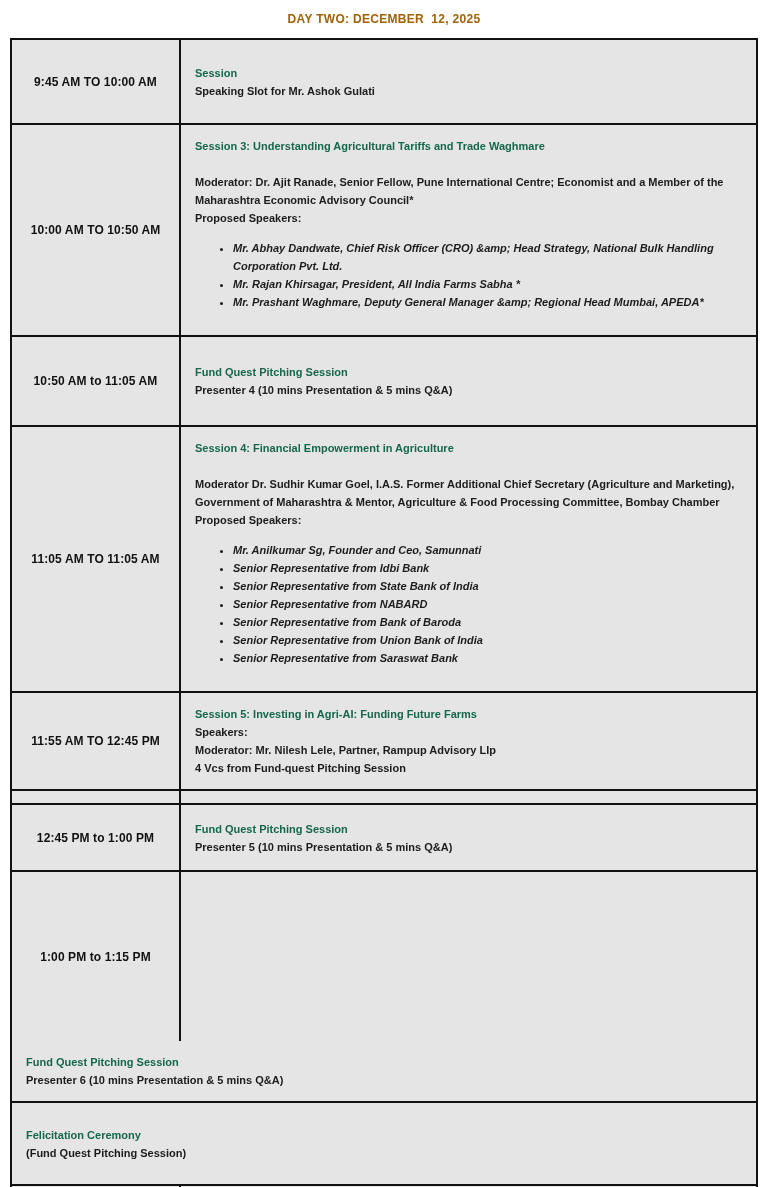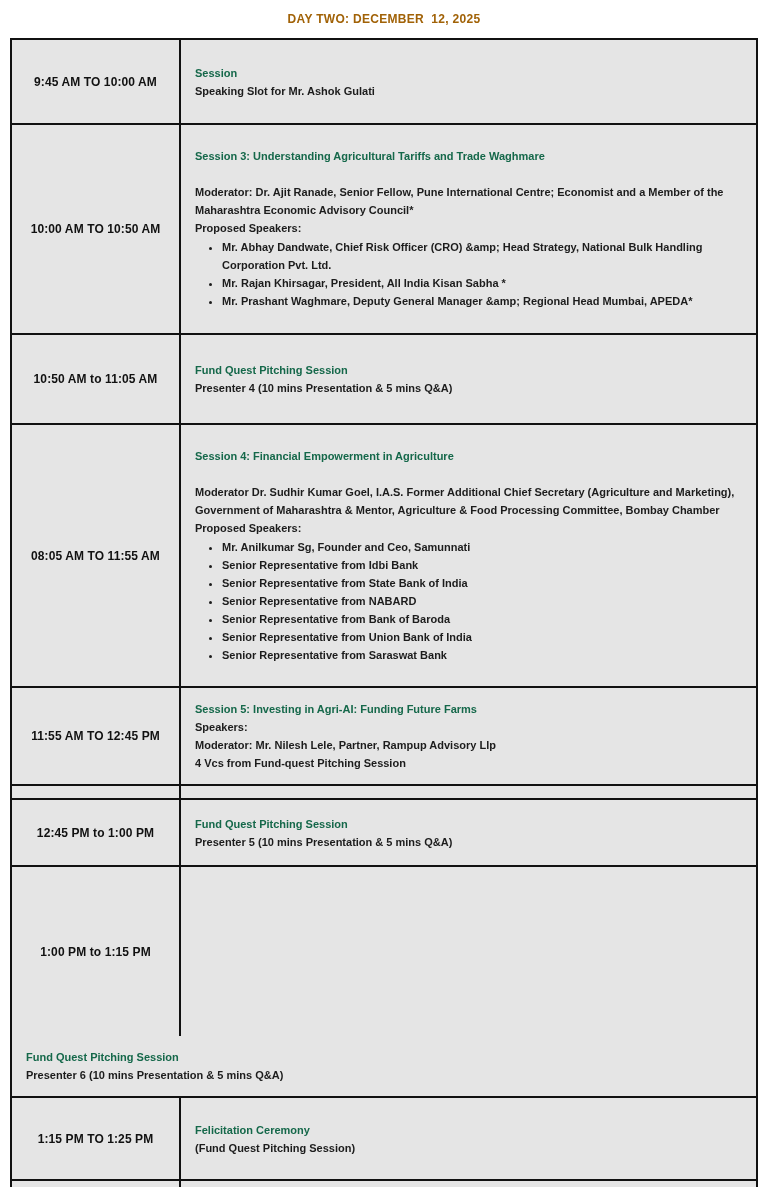--- a/index.html
+++ b/index.html
@@ -58,23 +58,24 @@
     padding: 12px 18px 12px 14px;
     font-size: 11px;
     font-weight: 700;
     line-height: 18px;
     color: #1c1c1c;
   }
   .session-heading { color: #15684a; }
   .gap { height: 18px; }
   .para { margin: 0; }
   ul.bullets {
-    margin: 1px;
+    margin: 12px;
     padding-left: 26px;
     list-style-type: disc;
+    font-style: italic;
   }
   ul.bullets li { line-height: 18px; }
   
   .row-0 { min-height: 85px; }
   .row-1 { min-height: 210px; }
   .row-2 { min-height: 90px; }
   .row-3 { min-height: 263px; }
   .row-4 { min-height: 91px; }
   .row-5 { min-height: 14px; }
   .row-6 { min-height: 67px; }
@@ -98,34 +99,34 @@
   </div>
     <div class="row row-1">
     <div class="time-cell">10:00 AM TO 10:50 AM</div>
     <div class="content-cell">
       <div class="session-heading">Session 3: Understanding Agricultural Tariffs and Trade Waghmare</div>
     <div class="gap"></div>
         <div class="para">Moderator: Dr. Ajit Ranade, Senior Fellow, Pune International Centre; Economist and a Member of the Maharashtra Economic Advisory Council*</div>
         <div class="para">Proposed Speakers:</div>
         <ul class="bullets">
           <li>Mr. Abhay Dandwate, Chief Risk Officer (CRO) &amp;amp; Head Strategy, National Bulk Handling Corporation Pvt. Ltd.</li>
-          <li>Mr. Rajan Khirsagar, President, All India Kisan Sabha *</li>
+          <li>Mr. Rajan Khirsagar, President, All India Farms Sabha *</li>
           <li>Mr. Prashant Waghmare, Deputy General Manager &amp;amp; Regional Head Mumbai, APEDA*</li>
         </ul>
       </div>
   </div>
     <div class="row row-2">
     <div class="time-cell">10:50 AM to 11:05 AM</div>
     <div class="content-cell">
       <div class="session-heading">Fund Quest Pitching Session</div>
     <div class="para">Presenter 4 (10 mins Presentation &amp; 5 mins Q&amp;A)</div>
       </div>
   </div>
     <div class="row row-3">
-    <div class="time-cell">08:05 AM TO 11:55 AM</div>
+    <div class="time-cell">11:05 AM TO 11:05 AM</div>
     <div class="content-cell">
       <div class="session-heading">Session 4: Financial Empowerment in Agriculture</div>
     <div class="gap"></div>
         <div class="para">Moderator Dr. Sudhir Kumar Goel, I.A.S. Former Additional Chief Secretary (Agriculture and Marketing), Government of Maharashtra &amp; Mentor, Agriculture &amp; Food Processing Committee, Bombay Chamber</div>
         <div class="para">Proposed Speakers:</div>
         <ul class="bullets">
           <li>Mr. Anilkumar Sg, Founder and Ceo, Samunnati</li>
           <li>Senior Representative from Idbi Bank</li>
           <li>Senior Representative from State Bank of India</li>
           <li>Senior Representative from NABARD</li>
@@ -158,21 +159,20 @@
       </div>
   </div>
     <div class="row row-7">
     <div class="time-cell">1:00 PM to 1:15 PM</div>
     <div class="content-cell">
       <div class="session-heading">Fund Quest Pitching Session</div>
     <div class="para">Presenter 6 (10 mins Presentation &amp; 5 mins Q&amp;A)</div>
       </div>
   </div>
     <div class="row row-8">
-    <div class="time-cell">1:15 PM TO 1:25 PM</div>
     <div class="content-cell">
       <div class="session-heading">Felicitation Ceremony</div>
     <div class="para">(Fund Quest Pitching Session)</div>
       </div>
   </div>
     <div class="row row-9">
     <div class="time-cell">1:25 PM TO 1:30 PM</div>
     <div class="content-cell">
       <div class="session-heading">Closing Remarks &amp; Vote of Thanks</div>
     </div>

